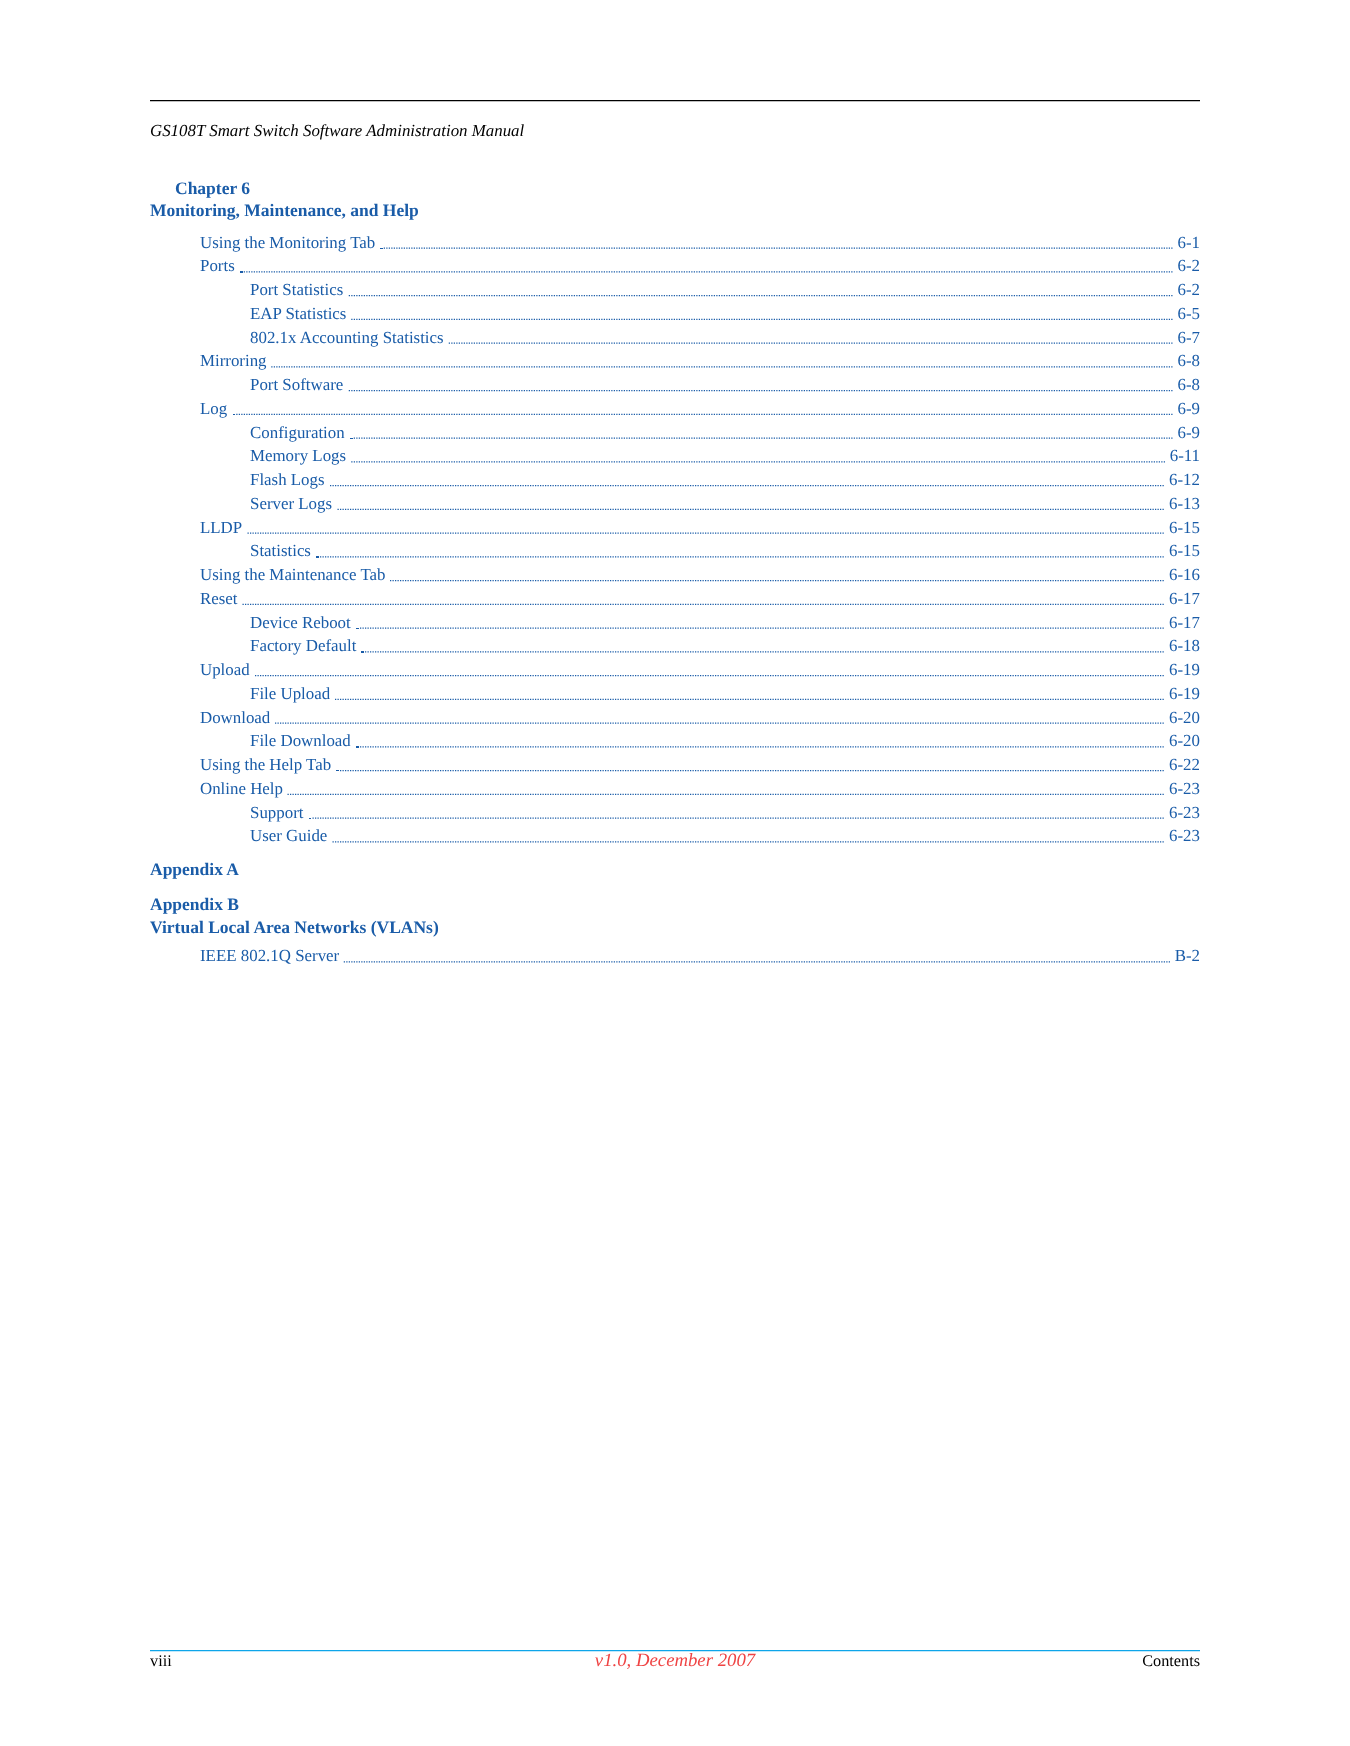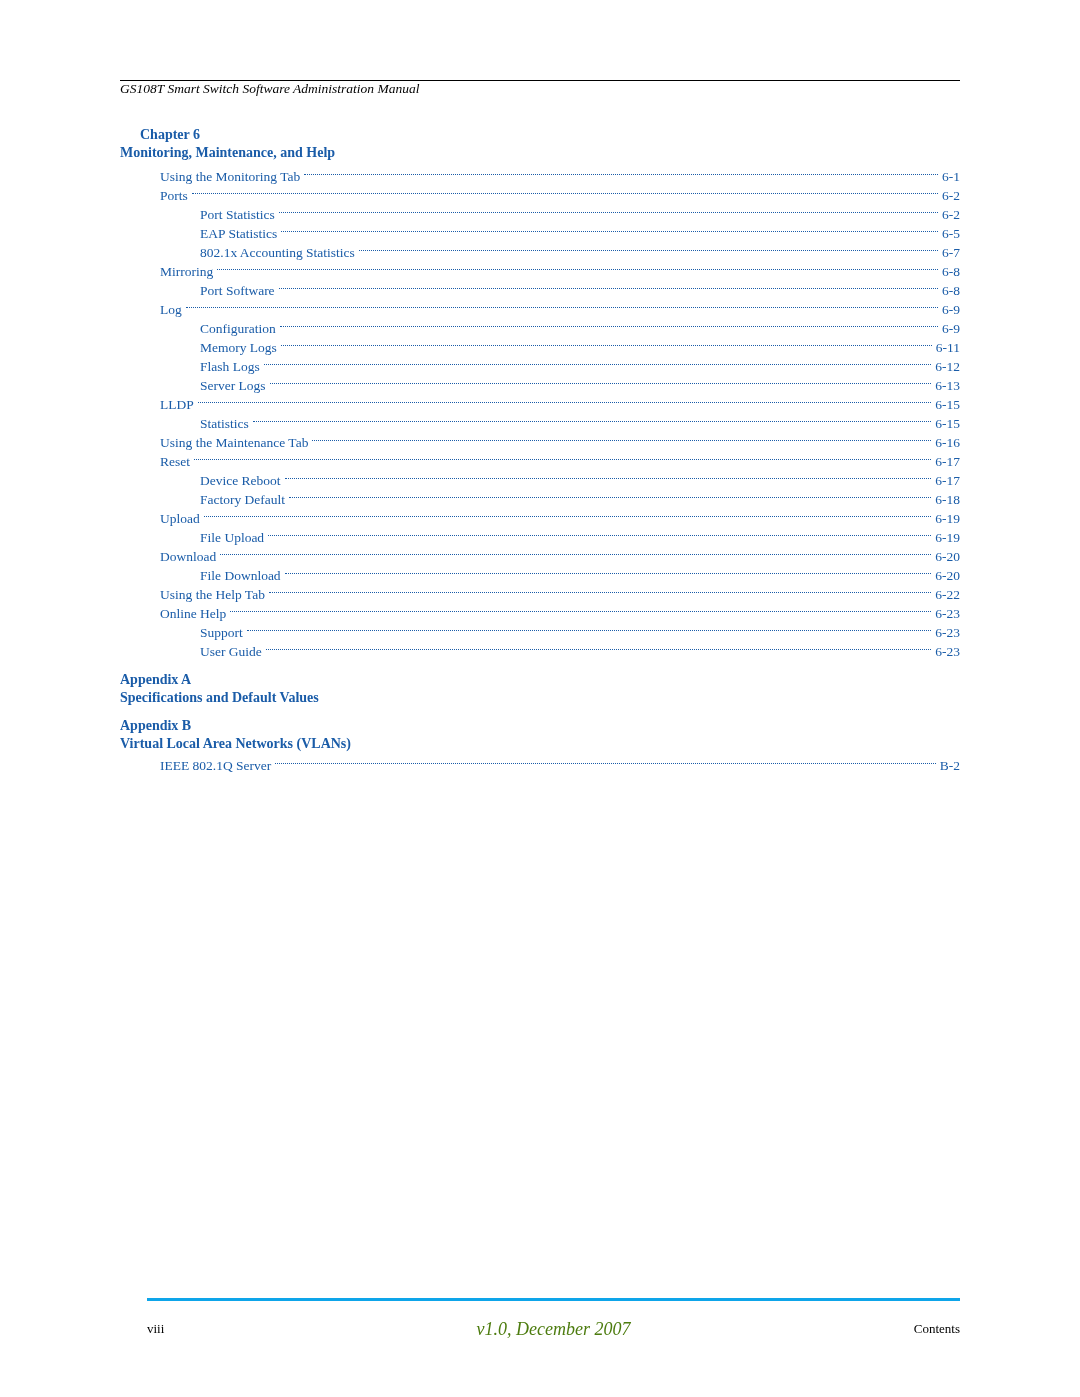--- a/index.html
+++ b/index.html
@@ -13,21 +13,21 @@
       position: relative;
     }
     .page {
       width: 1080px;
       min-height: 1397px;
       padding: 80px 120px 80px 120px;
       position: relative;
     }
     .header-line {
       border-top: 1px solid #000;
-      padding-top: 0;
+      padding-top: 16px;
       margin-bottom: 30px;
       font-family: Liberation Serif, serif;
     }
     .header-title {
       font-style: italic;
       font-size: 13.5px;
       color: #000;
     }
     .toc-section {
       margin-bottom: 10px;
@@ -40,21 +40,21 @@
       margin-left: 20px;
     }
     .chapter-title {
       font-weight: bold;
       color: #1a5ca8;
       font-size: 14px;
       margin-bottom: 8px;
     }
     .toc-entry {
       display: flex;
-      align-items: center;
+      align-items: flex-end;
       margin-bottom: 3px;
     }
     .toc-entry.level1 {
       padding-left: 40px;
     }
     .toc-entry.level2 {
       padding-left: 80px;
     }
     .toc-link {
       color: #1a5ca8;
@@ -85,42 +85,41 @@
       font-weight: bold;
       color: #1a5ca8;
       font-size: 14px;
       margin-bottom: 6px;
     }
     .footer {
       position: absolute;
       bottom: 60px;
       left: 120px;
       right: 120px;
-      border-top: 3px solid #0ea5e9;
-      padding-top: 20px;
+      border-top: 1px solid #0ea5e9;
+      padding-top: 0;
       display: flex;
       justify-content: space-between;
       align-items: center;
-      margin-left: 27px;
     }
     .footer-left {
       font-size: 13px;
       color: #000;
     }
     .footer-right {
       font-size: 13px;
       color: #000000;
     }
     .footer-center {
       position: absolute;
       left: 50%;
       transform: translateX(-50%);
       font-style: italic;
-      font-size: 18px;
-      color: #4d7c0f;
+      font-size: 15px;
+      color: #ef4444;
       text-align: center;
     }
   </style>
 </head>
 <body>
 
 <div class="page">
 
   <div class="header-line">
     <span class="header-title">GS108T Smart Switch Software Administration Manual</span>
@@ -259,21 +258,20 @@
         <div class="toc-entry level2">
           <a class="toc-link" href="#">User Guide</a>
           <span class="toc-dots"></span>
           <span class="toc-page">6-23</span>
         </div>
       </div>
   </div>
 
   <div class="toc-section">
     <div class="appendix-label">Appendix A</div>
-    <div class="appendix-title">Specifications and Default Values</div>
   </div>
 
   <div class="toc-section">
     <div class="appendix-label">Appendix B</div>
     <div class="appendix-title">Virtual Local Area Networks (VLANs)</div>
     <div id="appendixB-entries">
         <div class="toc-entry level1">
           <a class="toc-link" href="#">IEEE 802.1Q Server</a>
           <span class="toc-dots"></span>
           <span class="toc-page">B-2</span>

